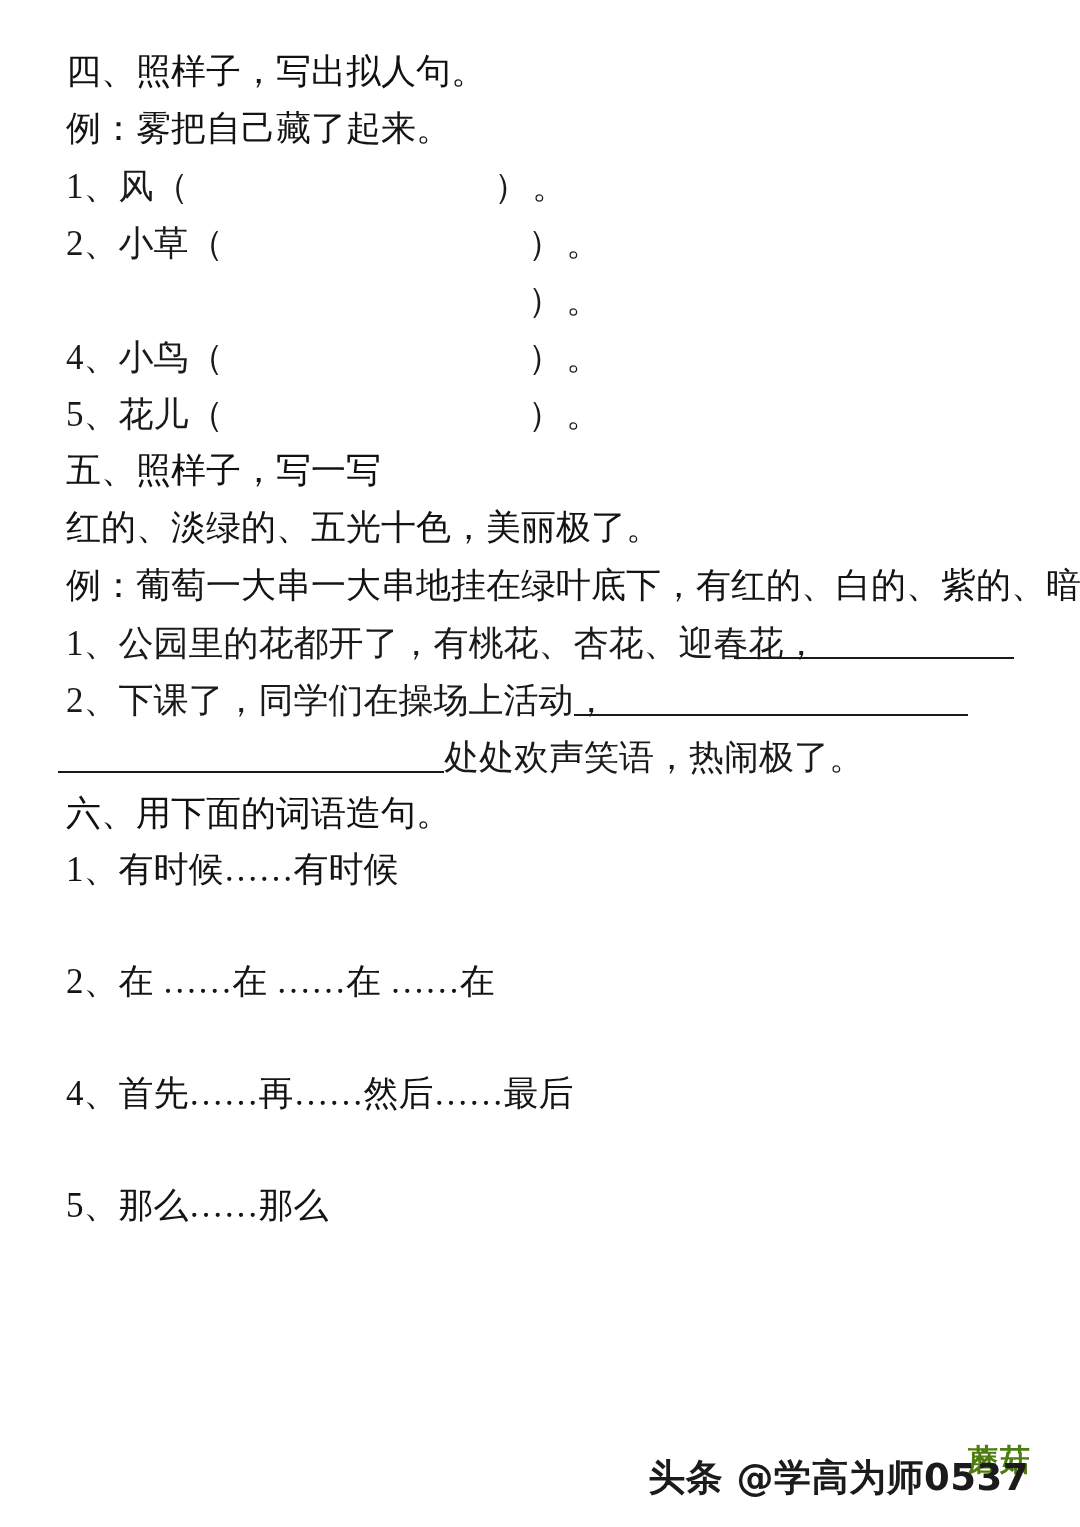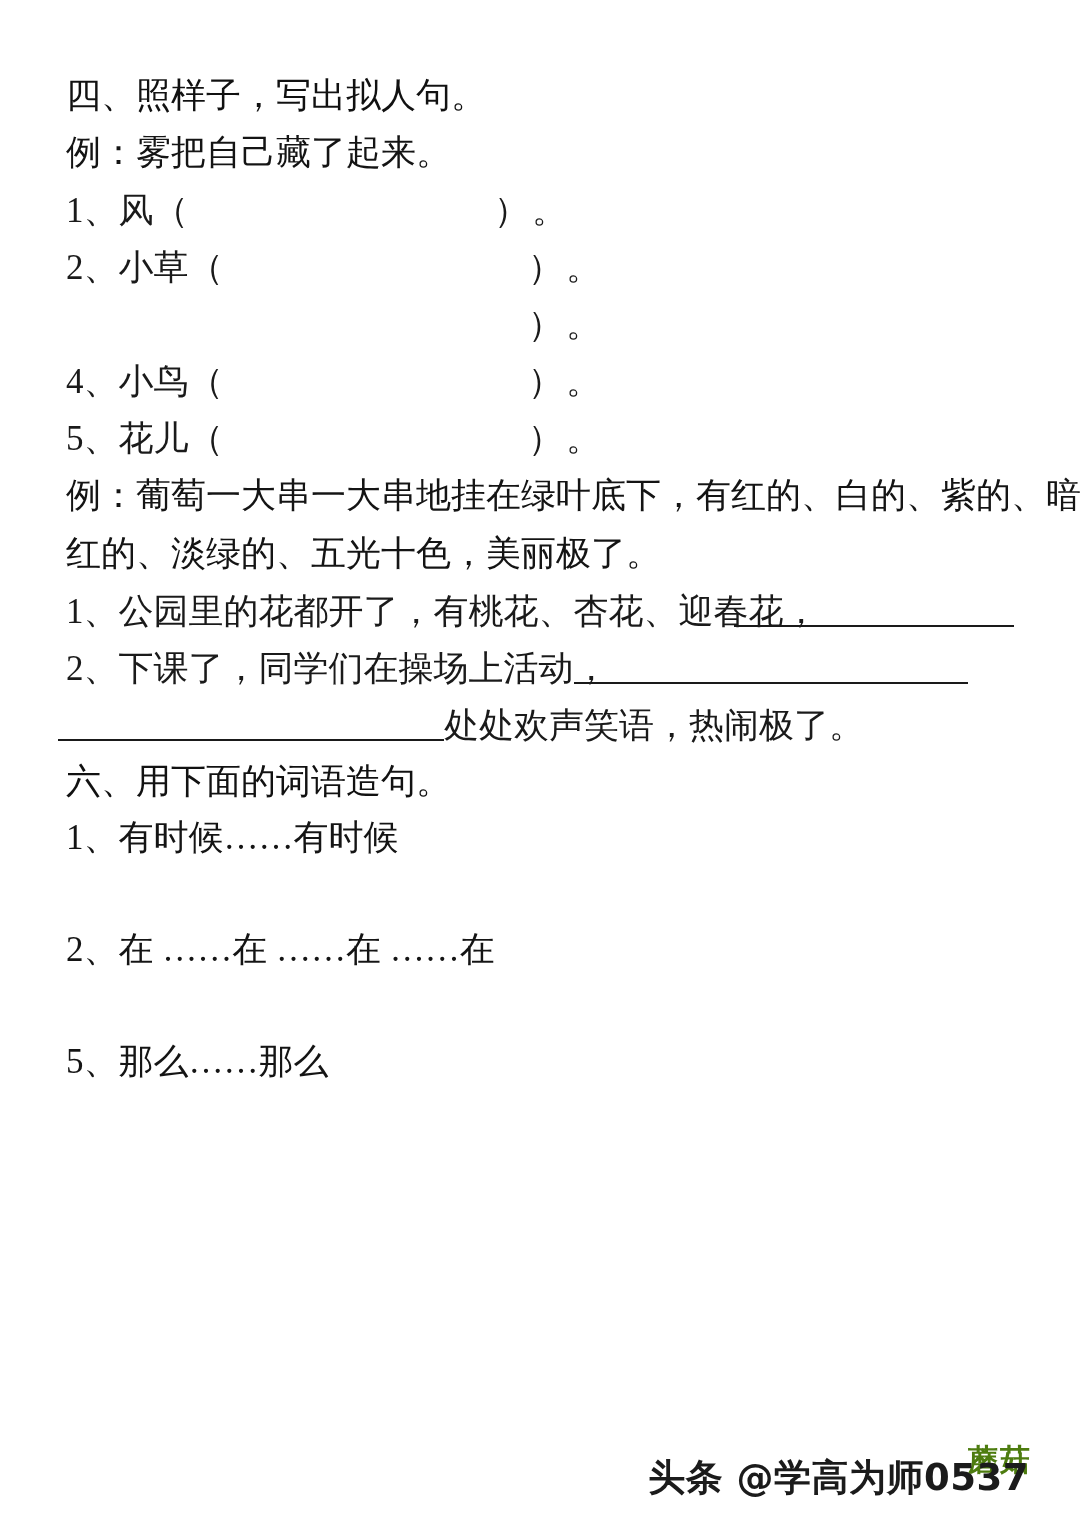--- a/index.html
+++ b/index.html
@@ -21,21 +21,21 @@
     background: #ffffff;
     overflow: hidden;
     box-sizing: border-box;
   }
 
   .sheet {
     position: absolute;
     left: 0;
     top: 0;
     width: 1080px;
-    padding: 68px 60px 0 66px;
+    padding: 44px 60px 0 66px;
     box-sizing: border-box;
   }
 
   .section-head {
     font-size: 35px;
     line-height: 56px;
     white-space: pre;
     color: #111111;
   }
 
@@ -184,43 +184,45 @@
       <span class="paren-close pc-n">）</span>
       <span class="period pd-n">。</span>
     </div>
 
     <div class="bracket-row">
       <span class="stem">5、花儿（</span>
       <span class="paren-close pc-n">）</span>
       <span class="period pd-n">。</span>
     </div>
 
-
+    <div class="section-head">五、照样子，写一写</div>
+
+    <div class="para">红的、淡绿的、五光十色，美丽极了。</div>
     <div class="para">例：葡萄一大串一大串地挂在绿叶底下，有红的、白的、紫的、暗</div>
-    <div class="para">红的、淡绿的、五光十色，美丽极了。</div>
 
     <div class="fill-row">
       <span class="txt">1、公园里的花都开了，有桃花、杏花、迎春花，</span>
       <span class="blank blank-a"></span>
     </div>
 
     <div class="fill-row">
       <span class="txt">2、下课了，同学们在操场上活动，</span>
       <span class="blank blank-b"></span>
     </div>
 
     <div class="fill-row">
       <span class="blank blank-c"></span>
       <span class="tail">处处欢声笑语，热闹极了。</span>
     </div>
 
     <div class="section-head">六、用下面的词语造句。</div>
 
     <div class="prompt">1、有时候……有时候</div>
     <div class="prompt">2、在 ……在 ……在 ……在</div>
+    <div class="prompt">4、首先……再……然后……最后</div>
     <div class="prompt">5、那么……那么</div>
 
   </div>
 
   <div class="footer">
     <span class="footer-ghost">蘑菇</span>
     <span class="footer-mark">头条 @学高为师0537</span>
   </div>
 </div>
 

